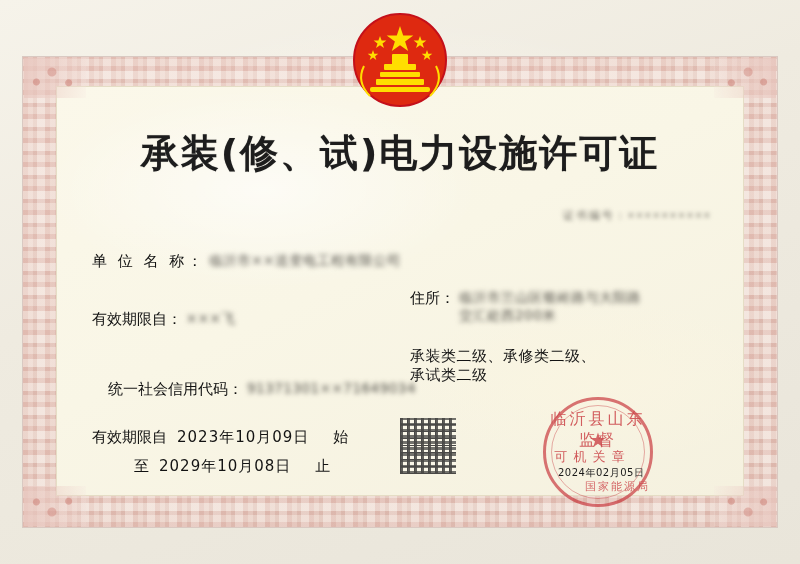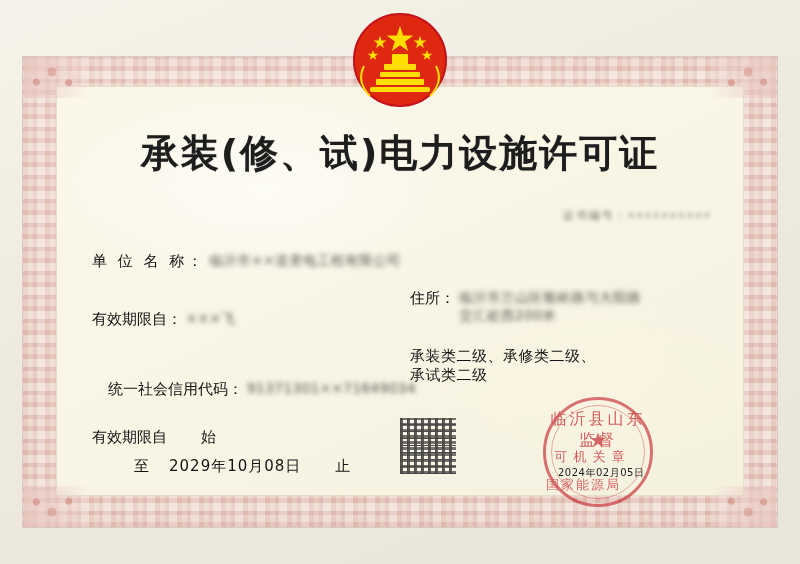--- a/index.html
+++ b/index.html
@@ -208,21 +208,21 @@
 
   
   #row-company { position: absolute; left: 0; right: 0; top: 0; }
   #row-legal   { position: absolute; left: 0; right: 0; top: 58px; }
   #row-credit  { position: absolute; left: 0; right: 16px; top: 128px; margin-left: 16px; }
   #row-valid   { position: absolute; left: 0; right: 0; top: 176px; }
 
   .valid-line {
     display: flex;
     align-items: center;
-    gap: 20px;
+    gap: 10px;
     margin-bottom: 10px;
     text-align: center;
   }
   .valid-line .date {
     letter-spacing: 1px;
   }
   .valid-line .marker { margin-left: 14px; }
 
   
   .qr {
@@ -294,22 +294,22 @@
     font-size: 13px;
     color: rgba(196,40,48,0.92);
     letter-spacing: 1px;
     font-family: "DejaVu Sans", sans-serif;
   }
   .seal-bottom {
     position: absolute;
     bottom: 10px;
     left: 0;
     right: 0;
-    text-align: left;
-    font-size: 13px;
+    text-align: right;
+    font-size: 11px;
     color: rgba(196,40,48,0.85);
     letter-spacing: 2px;
     font-family: Liberation Serif, serif;
   }
 
   
   .issue-date {
     position: absolute;
     left: 558px;
     top: 466px;
@@ -387,20 +387,21 @@
     <div class="row" id="row-credit">
       <div class="col-left" style="width:520px">
         <span class="lbl">统一社会信用代码：</span>
         <span class="val-blur">91371301××71649034</span>
       </div>
     </div>
 
     <div class="row" id="row-valid">
       <div class="valid-line">
         <span class="lbl">有效期限自</span>
+        <span class="val-clear date">2023年10月09日</span>
         <span class="val-clear marker">始</span>
       </div>
       <div class="valid-line" style="padding-left:42px">
         <span class="lbl">至</span>
         <span class="val-clear date">2029年10月08日</span>
         <span class="val-clear marker">止</span>
       </div>
     </div>
 
   </div>

